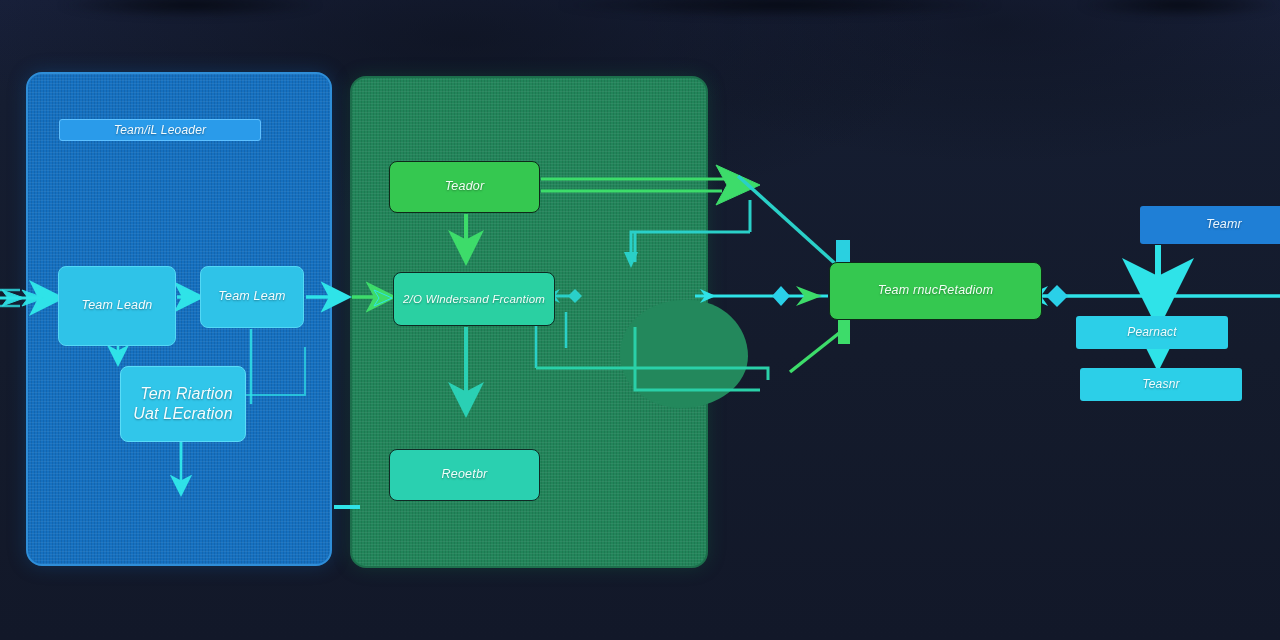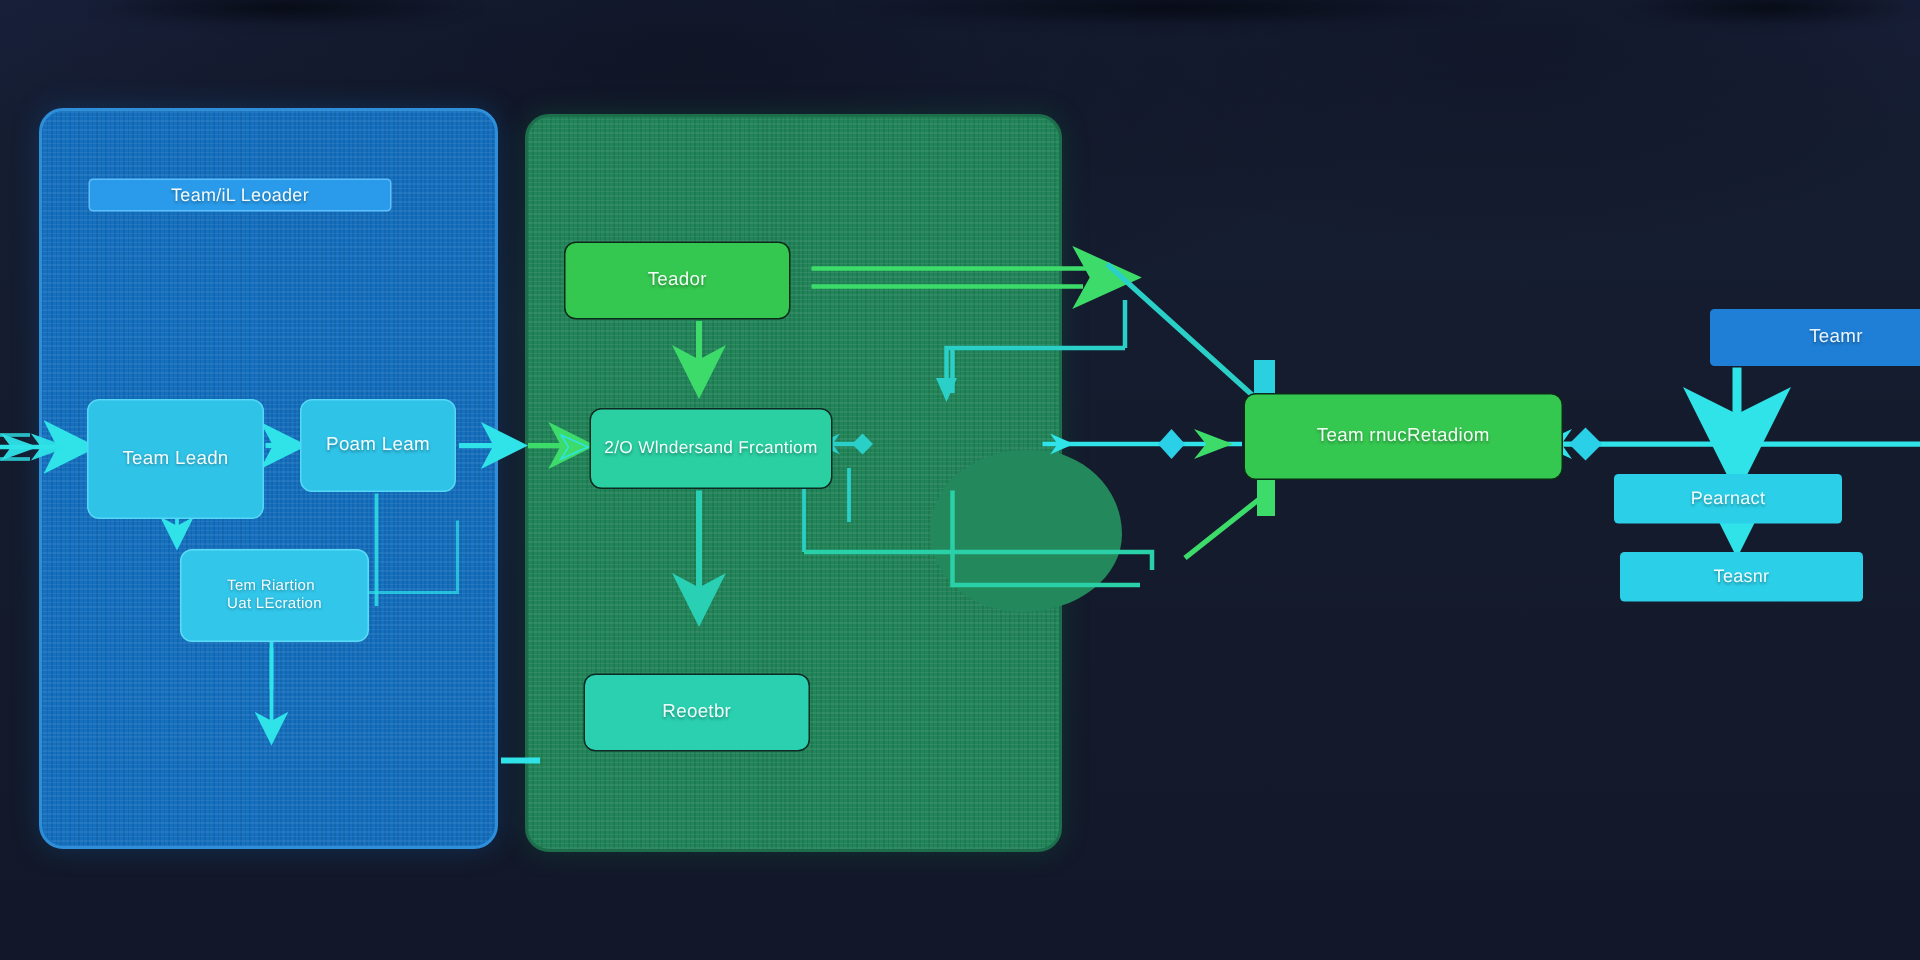--- a/index.html
+++ b/index.html
@@ -65,29 +65,30 @@
     background: #23885c;
     filter: blur(0.4px);
   }
 
   
   .node {
     position: absolute;
     display: flex;
     align-items: center;
     justify-content: center;
-    text-align: left;
+    text-align: right;
     box-sizing: border-box;
     color: #eef7ff;
     font-size: 12.5px;
     letter-spacing: .2px;
     line-height: 1.25;
     padding: 2px 6px;
     border-radius: 8px;
     text-shadow: 0 1px 2px rgba(0,0,0,.35);
+    font-style: italic;
   }
 
   #node-team-title {
     left: 59px; top: 119px; width: 202px; height: 22px;
     background: #2a9bea;
     border: 1px solid #5fc0ff;
     border-radius: 3px;
     font-size: 12px;
     color: #f2fbff;
   }
@@ -97,29 +98,29 @@
     border: 1px solid #54d8f5;
     color: #f4fdff;
   }
   #node-team-leam {
     left: 200px; top: 266px; width: 104px; height: 62px;
     background: #2fc3e8;
     border: 1px solid #54d8f5;
     color: #f4fdff;
   }
   #node-team-riartion {
-    left: 120px; top: 366px; width: 126px; height: 62px;
+    left: 120px; top: 366px; width: 126px; height: 76px;
     background: #31c6ea;
     border: 1px solid #5adcf7;
     color: #f4fdff;
-    font-size: 10px;
+    font-size: 16px;
   }
 
   #node-teador {
-    left: 376px; top: 161px; width: 151px; height: 52px;
+    left: 389px; top: 161px; width: 151px; height: 52px;
     background: #35c850;
     border: 1px solid #0d2a18;
     color: #f2fff4;
   }
   #node-understand {
     left: 393px; top: 272px; width: 162px; height: 54px;
     background: #2ad0a2;
     border: 1px solid #0d2a22;
     color: #f0fffa;
     font-size: 11.5px;
@@ -288,21 +289,21 @@
 
     <line x1="1158" y1="245" x2="1158" y2="312" stroke="#2fe3e8" stroke-width="6" marker-end="url(#ah-cy-big)"></line>
 
     <line x1="1158" y1="350" x2="1158" y2="364" stroke="#2fe3e8" stroke-width="4" marker-end="url(#ah-cy)"></line>
   </svg>
 
   <div class="node" id="node-team-title">Team/iL Leoader</div>
 
   <div class="node" id="node-team-leadn">Team Leadn</div>
 
-  <div class="node" id="node-team-leam">Poam Leam</div>
+  <div class="node" id="node-team-leam">Team Leam</div>
 
   <div class="node" id="node-team-riartion">
     <div>
       <div>Tem Riartion</div>
       <div>Uat LEcration</div>
     </div>
   </div>
 
   <div class="node" id="node-teador">Teador</div>
 

